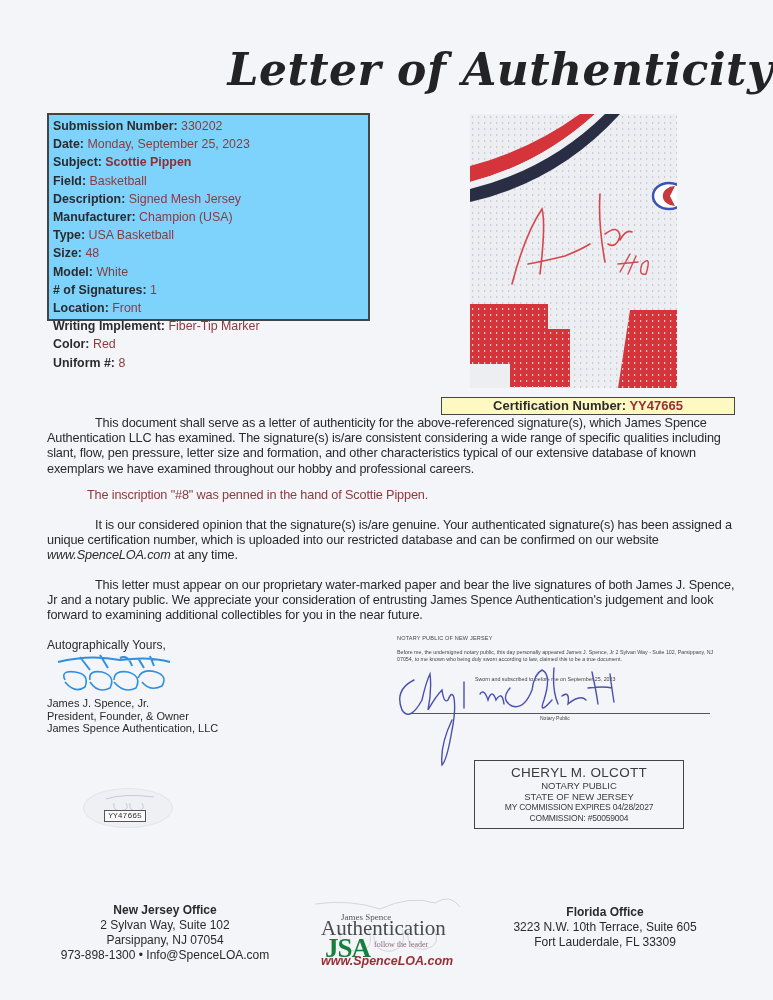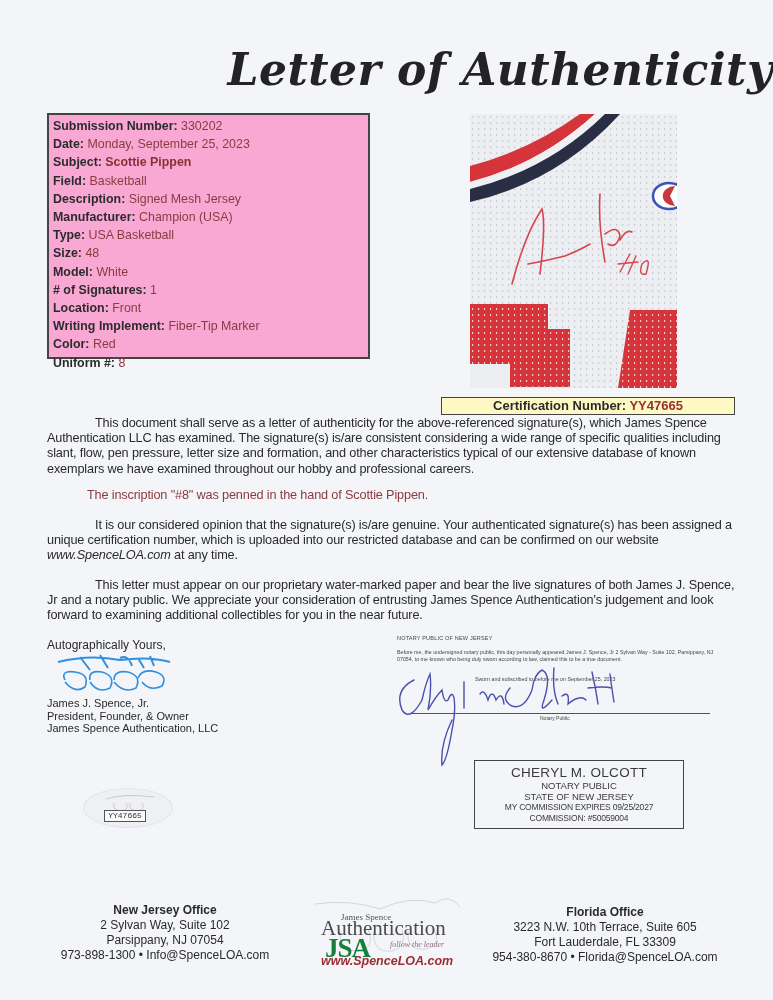--- a/index.html
+++ b/index.html
@@ -15,23 +15,23 @@
     .title {
       position: absolute; left: 0; width: 773px; top: 44px;
       text-align: right;
       font-family: "DejaVu Serif", "Liberation Serif", serif;
       font-style: italic; font-weight: bold;
       font-size: 44px; letter-spacing: 0.5px;
       color: #232326;
     }
     .details-box {
       position: absolute; left: 47px; top: 113px;
-      width: 323px; height: 246px;
+      width: 323px; height: 208px;
       border: 2px solid #444;
-      background: #f9a8d4;
+      background: #7dd3fc;
       padding: 2px 0 0 4px;
     }
     .detail-row {
       font-size: 12.4px; line-height: 18.2px; white-space: nowrap;
     }
     .detail-label { font-weight: bold; color: #2b2b2d; }
     .detail-value { color: #8b3a3f; }
     .detail-value.strong { font-weight: bold; color: #8b2f35; }
     .jersey-photo {
       position: absolute; left: 470px; top: 114px;
@@ -105,22 +105,22 @@
     .logo-jsname {
       position: absolute; left: 31px; top: 28px;
       font-family: "Liberation Serif", serif; font-size: 9px; color: #555;
     }
     .logo-auth {
       position: absolute; left: 11px; top: 32px;
       font-family: "Liberation Serif", serif; font-size: 21px; color: #4a4a4e;
       letter-spacing: 0px;
     }
     .logo-tag {
-      position: absolute; left: 80px; top: 56px;
-      font-family: "Liberation Serif", serif; font-style: italic;
+      position: absolute; left: 64px; top: 56px;
+      font-family: "Liberation Serif", serif; 
       font-size: 8px; color: #8d6a7a;
     }
     .logo-url {
       position: absolute; left: 11px; top: 70px;
       font-size: 12.5px; font-weight: bold; font-style: italic;
       color: #9a2e34;
     }
     .logo-watermark { position: absolute; left: 0; top: 5px; width: 160px; height: 70px; }
   </style>
 </head>
@@ -213,21 +213,21 @@
   <div class="notary-sworn">Sworn and subscribed to before me on September 25, 2023</div>
   <div class="notary-line"></div>
   <div class="notary-caption">Notary Public</div>
   <svg class="notary-sig" viewBox="0 0 300 110">
     <path d="M22,20 Q2,30 10,50 Q18,62 30,40 M30,40 Q34,22 38,14 Q40,30 36,50 Q44,36 50,30 Q52,44 56,40 Q60,30 62,38 Q64,50 60,70 Q55,100 50,105 Q48,85 60,60 M72,22 L72,48 M88,34 Q92,28 96,40 Q100,28 104,40 Q110,30 112,44 M118,28 Q108,40 120,46 Q132,50 140,30 Q142,14 150,10 Q160,14 152,40 Q146,56 160,40 M162,8 Q160,30 166,44 M170,36 Q178,30 176,44 Q188,34 194,40 M200,12 Q204,30 206,44 M196,28 Q212,26 220,28 M218,14 Q220,30 222,42" fill="none" stroke="#4a4fb0" stroke-width="1.4" stroke-linecap="round"></path>
   </svg>
   <div class="notary-stamp">
     <div class="stamp-name">CHERYL M. OLCOTT</div>
     <div class="stamp-line">NOTARY PUBLIC</div>
     <div class="stamp-line">STATE OF NEW JERSEY</div>
-    <div class="stamp-small">MY COMMISSION EXPIRES 09/25/2027</div>
+    <div class="stamp-small">MY COMMISSION EXPIRES 04/28/2027</div>
     <div class="stamp-small">COMMISSION: #50059004</div>
   </div>
 
   <div class="office nj">
     <div class="office-title">New Jersey Office</div>
     <div>2 Sylvan Way, Suite 102</div>
     <div>Parsippany, NJ 07054</div>
     <div><span>973-898-1300</span> <span>•</span> <span>Info@SpenceLOA.com</span></div>
   </div>
 
@@ -239,16 +239,15 @@
     <div class="logo-jsname">James Spence</div>
     <div class="logo-auth">Authentication</div>
     <div class="logo-tag">follow the leader</div>
     <div class="logo-url">www.SpenceLOA.com</div>
   </div>
 
   <div class="office fl">
     <div class="office-title">Florida Office</div>
     <div>3223 N.W. 10th Terrace, Suite 605</div>
     <div>Fort Lauderdale, FL 33309</div>
-    <div><span>954-380-8670</span> <span>•</span> <span>Florida@SpenceLOA.com</span></div>
   </div>
 
 </div>
 
 </body></html>

